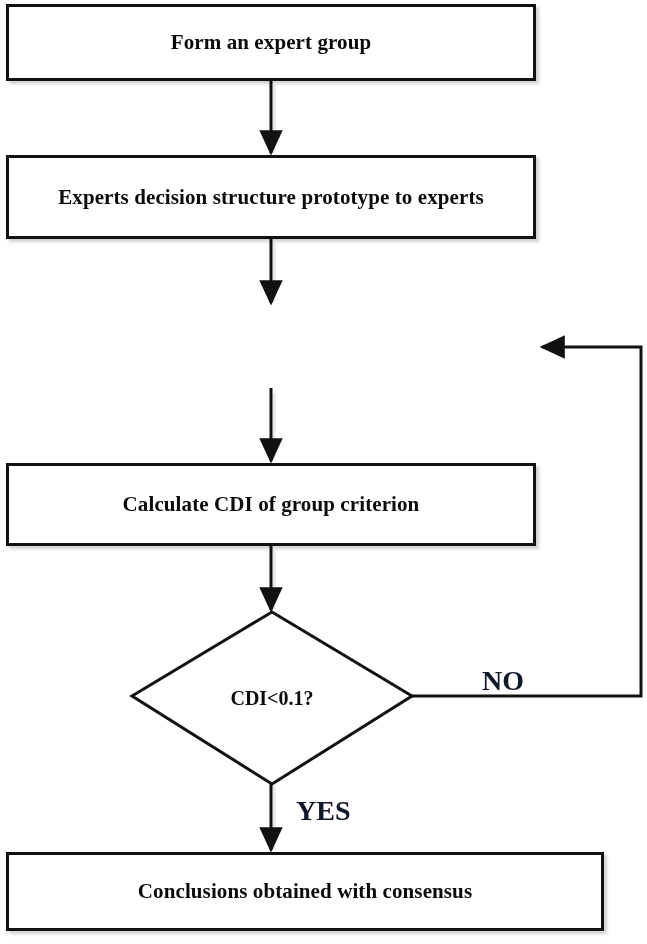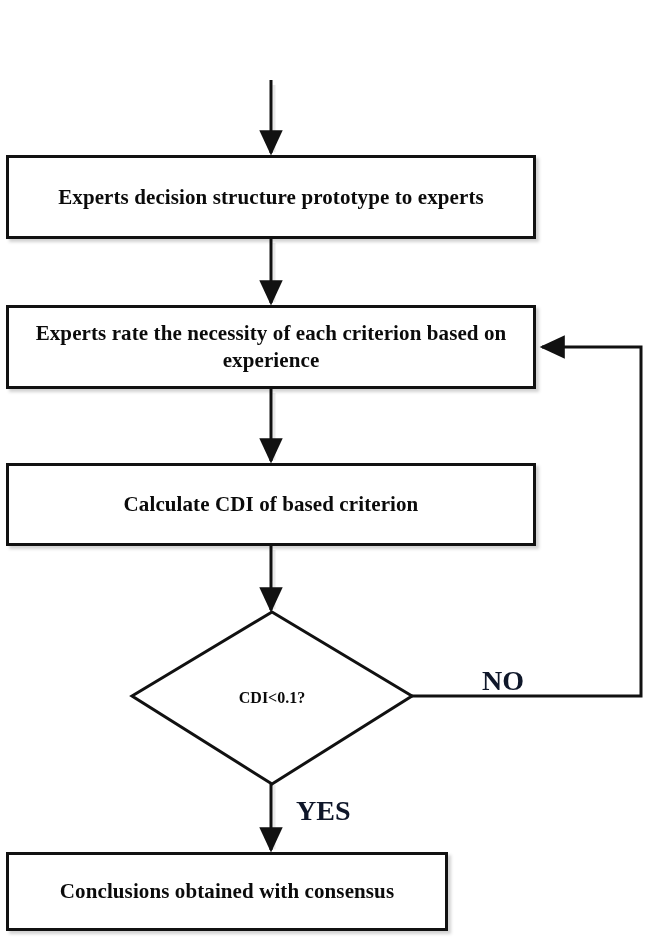--- a/index.html
+++ b/index.html
@@ -53,21 +53,21 @@
     position: absolute;
     left: 0;
     top: 0;
     width: 100%;
     height: 100%;
     display: flex;
     align-items: center;
     justify-content: center;
     font-family: "Liberation Serif", "DejaVu Serif", serif;
     font-weight: bold;
-    font-size: 16px;
+    font-size: 20px;
     color: #0b0b0b;
     pointer-events: none;
   }
   .edge-label {
     position: absolute;
     font-family: "Liberation Serif", "DejaVu Serif", serif;
     font-weight: bold;
     font-size: 28px;
     color: #0f172a;
     white-space: nowrap;
@@ -100,41 +100,41 @@
 
     <line x1="271" y1="388" x2="271" y2="461" stroke="#111111" stroke-width="3" marker-end="url(#arrowhead)"></line>
 
     <line x1="271" y1="545" x2="271" y2="610" stroke="#111111" stroke-width="3" marker-end="url(#arrowhead)"></line>
 
     <line x1="271" y1="782" x2="271" y2="850" stroke="#111111" stroke-width="3" marker-end="url(#arrowhead)"></line>
 
     <path d="M 409 696 L 641 696 L 641 347 L 542 347" fill="none" stroke="#111111" stroke-width="3" marker-end="url(#arrowhead)"></path>
   </svg>
 
+  <div class="node-box" style="left:6px; top:4px; width:530px; height:77px;">
+    <span class="node-text">Form an expert group</span>
+  </div>
 
   <div class="node-box" style="left:6px; top:155px; width:530px; height:84px;">
     <span class="node-text" style="max-width:472px;">Experts decision structure prototype to experts</span>
   </div>
 
-  <div class="node-box" style="left:6px; top:305px; width:530px; height:84px;">
-    <span class="node-text" style="max-width:514px;">Experts rate the necessity of each criterion based on experience</span>
-  </div>
 
   <div class="node-box" style="left:6px; top:463px; width:530px; height:83px;">
-    <span class="node-text">Calculate CDI of based criterion</span>
+    <span class="node-text">Calculate CDI of group criterion</span>
   </div>
 
   <div class="decision-wrap" style="left:128px; top:608px; width:288px; height:180px;">
     <svg width="288" height="180" viewBox="0 0 288 180">
       <polygon points="144,4 284,88 144,176 4,88" fill="#ffffff" stroke="#111111" stroke-width="3"></polygon>
     </svg>
     <div class="decision-label">CDI&lt;0.1?</div>
   </div>
 
-  <div class="node-box" style="left:6px; top:852px; width:442px; height:79px;">
+  <div class="node-box" style="left:6px; top:852px; width:598px; height:79px;">
     <span class="node-text">Conclusions obtained with consensus</span>
   </div>
 
   <div class="edge-label" style="left:482px; top:665px;">NO</div>
 
   <div class="edge-label" style="left:296px; top:795px;">YES</div>
 
 </div>
 
 </body></html>

